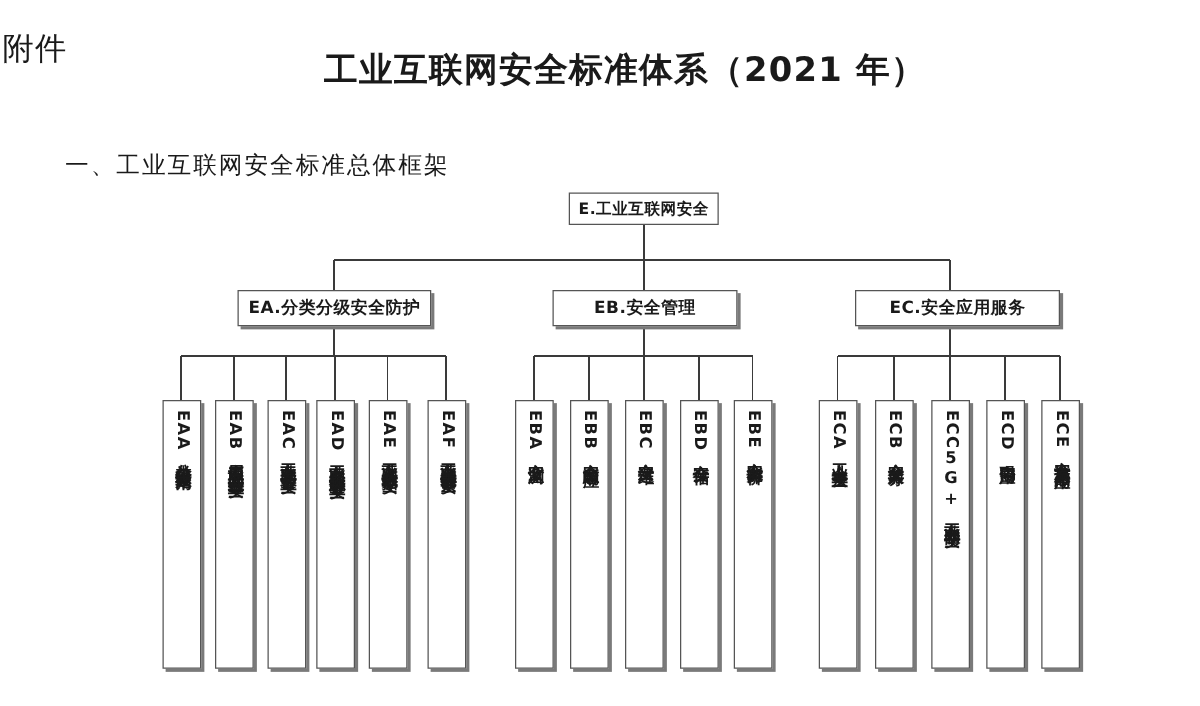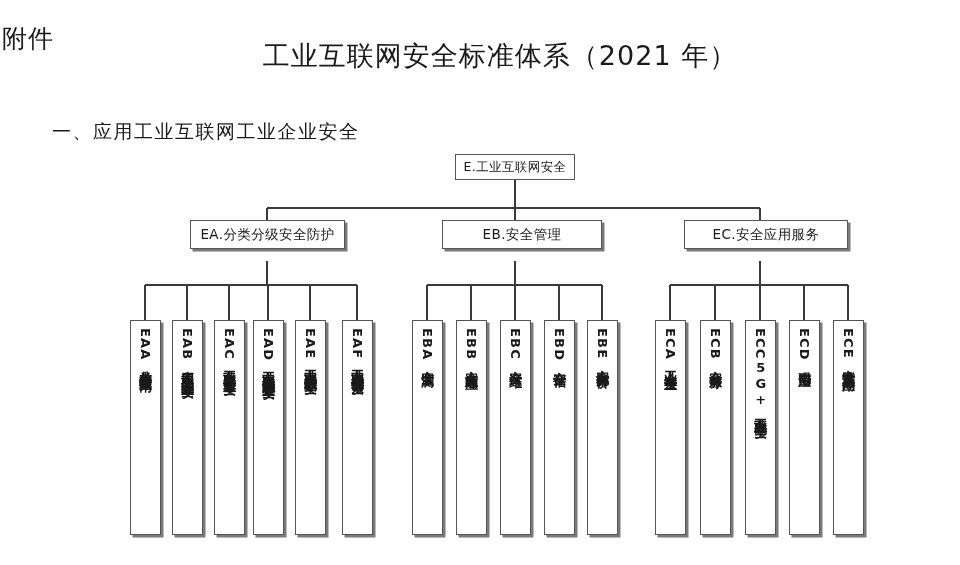--- a/index.html
+++ b/index.html
@@ -30,21 +30,21 @@
   }
   #doc-title {
     position: absolute;
     left: 0;
     top: 38px;
     width: 960px;
     text-align: center;
     padding-left: 40px;
     box-sizing: border-box;
     font-size: 27px;
-    font-weight: 400;
+    font-weight: 700;
     letter-spacing: 1px;
     white-space: nowrap;
   }
   #section-heading {
     position: absolute;
     left: 52px;
     top: 119px;
     font-size: 19px;
     font-weight: 400;
     letter-spacing: 1.5px;
@@ -60,42 +60,42 @@
     display: flex;
     align-items: center;
     justify-content: center;
     z-index: 3;
   }
   .node.shadowed {
     box-shadow: 2.5px 2.5px 0 0 #7a7a7a;
   }
   .node-label {
     font-size: 13.5px;
-    font-weight: normal;
+    font-weight: bold;
     letter-spacing: 0.4px;
     white-space: nowrap;
     line-height: 1;
   }
 
   
   #root-node {
     left: 455px;
     top: 154px;
     width: 120px;
     height: 26px;
   }
   #root-node .node-label { font-size: 12.5px; }
 
   
   .l2 {
-    top: 220px;
+    top: 232px;
     height: 29px;
   }
   #node-EA { left: 190px; width: 155px; }
-  #node-EB { left: 442px; width: 160px; }
+  #node-EB { left: 442px; width: 148px; }
   #node-EC { left: 684px; width: 164px; }
 
   
   .leaf {
     top: 320px;
     height: 215px;
     width: 31px;
     align-items: flex-start;
     justify-content: center;
     padding-top: 7px;
@@ -127,21 +127,21 @@
     pointer-events: none;
   }
 </style>
 </head>
 <body>
 
 <div id="attachment-label">附件</div>
 
 <div id="doc-title">工业互联网安全标准体系（2021 年）</div>
 
-<div id="section-heading">一、应用工业互联网工业企业安全</div>
+<div id="section-heading">一、工业互联网安全标准总体框架</div>
 
 <svg id="wires" viewBox="0 0 960 565" width="960" height="565">
   <g stroke="#3a3a3a" stroke-width="1.4" fill="none" shape-rendering="crispEdges">
 
     <line x1="515" y1="180" x2="515" y2="208"></line>
     <line x1="267" y1="208" x2="760" y2="208"></line>
     <line x1="267" y1="208" x2="267" y2="232"></line>
     <line x1="515" y1="208" x2="515" y2="232"></line>
     <line x1="760" y1="208" x2="760" y2="232"></line>
 

